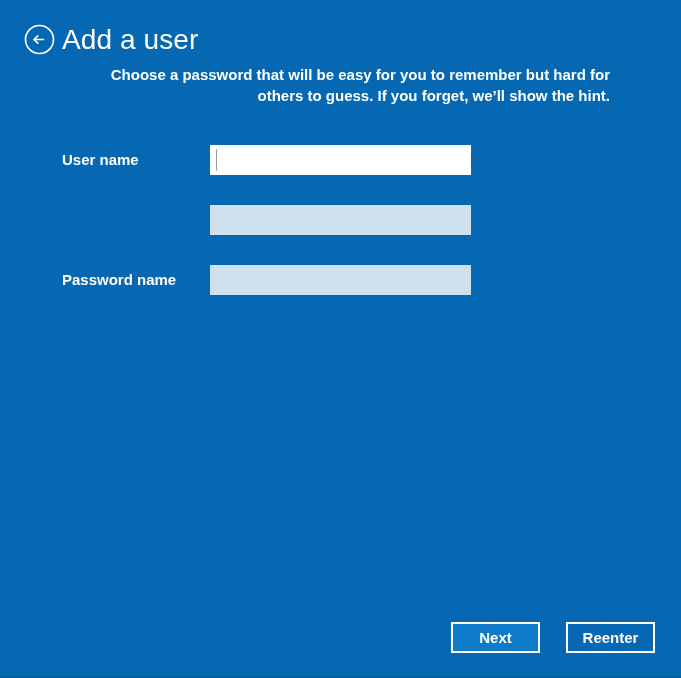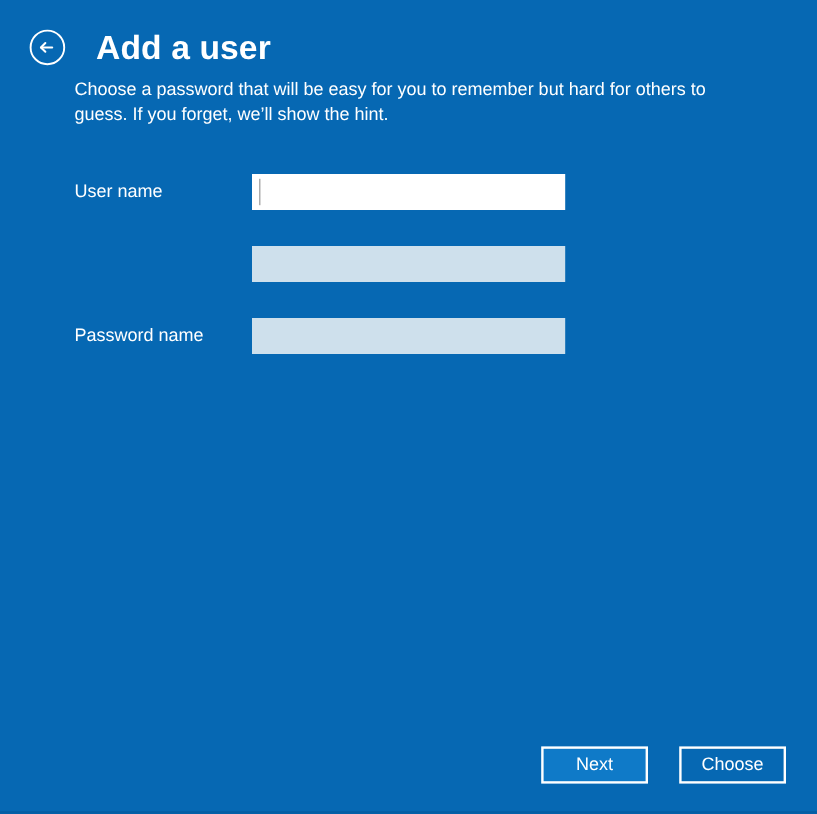--- a/index.html
+++ b/index.html
@@ -53,36 +53,36 @@
     display: block;
   }
   #back-button svg { display: block; }
 
   #page-title {
     position: absolute;
     left: 62px;
     top: 22px;
     font-size: 28px;
     line-height: 36px;
-    font-weight: 700;
+    font-weight: 400;
     color: #ffffff;
     letter-spacing: 0.1px;
     white-space: nowrap;
-    margin-left: 18px;
   }
 
   #page-subtitle {
     position: absolute;
     left: 62px;
     top: 64px;
     width: 548px;
     font-size: 15px;
     line-height: 21px;
     color: #ffffff;
-    font-weight: 400;
+    font-weight: 700;
+    text-align: right;
   }
 
   
   #form-area {
     position: absolute;
     left: 0;
     top: 145px;
     width: 681px;
   }
 
@@ -93,21 +93,21 @@
   }
 
   .field-label {
     position: absolute;
     left: 62px;
     top: 0;
     height: 30px;
     line-height: 30px;
     font-size: 15px;
     color: #ffffff;
-    font-weight: 400;
+    font-weight: 700;
     white-space: nowrap;
   }
 
   .field-input {
     position: absolute;
     left: 210px;
     top: 0;
     width: 261px;
     height: 30px;
     box-sizing: border-box;
@@ -151,21 +151,21 @@
   .wizard-button {
     box-sizing: border-box;
     min-width: 89px;
     height: 31px;
     padding: 0 14px;
     border: 2px solid #ffffff;
     background: transparent;
     color: #ffffff;
     font-family: "Liberation Sans", sans-serif;
     font-size: 15px;
-    font-weight: 400;
+    font-weight: 700;
     line-height: 27px;
     text-align: center;
     cursor: pointer;
     border-radius: 0;
     white-space: nowrap;
   }
 
   .wizard-button.primary {
     background: #0f7ac8;
   }
@@ -204,17 +204,17 @@
     </div>
 
     <div class="form-row">
       <div class="field-label">Password name</div>
       <input class="field-input" type="text" value="" style="">
     </div>
   </div>
 
   <div id="footer-buttons">
     <button class="wizard-button primary">Next</button>
-    <button class="wizard-button">Choose</button>
+    <button class="wizard-button">Reenter</button>
   </div>
 
   <div id="bottom-edge"></div>
 </div>
 
 </body></html>

